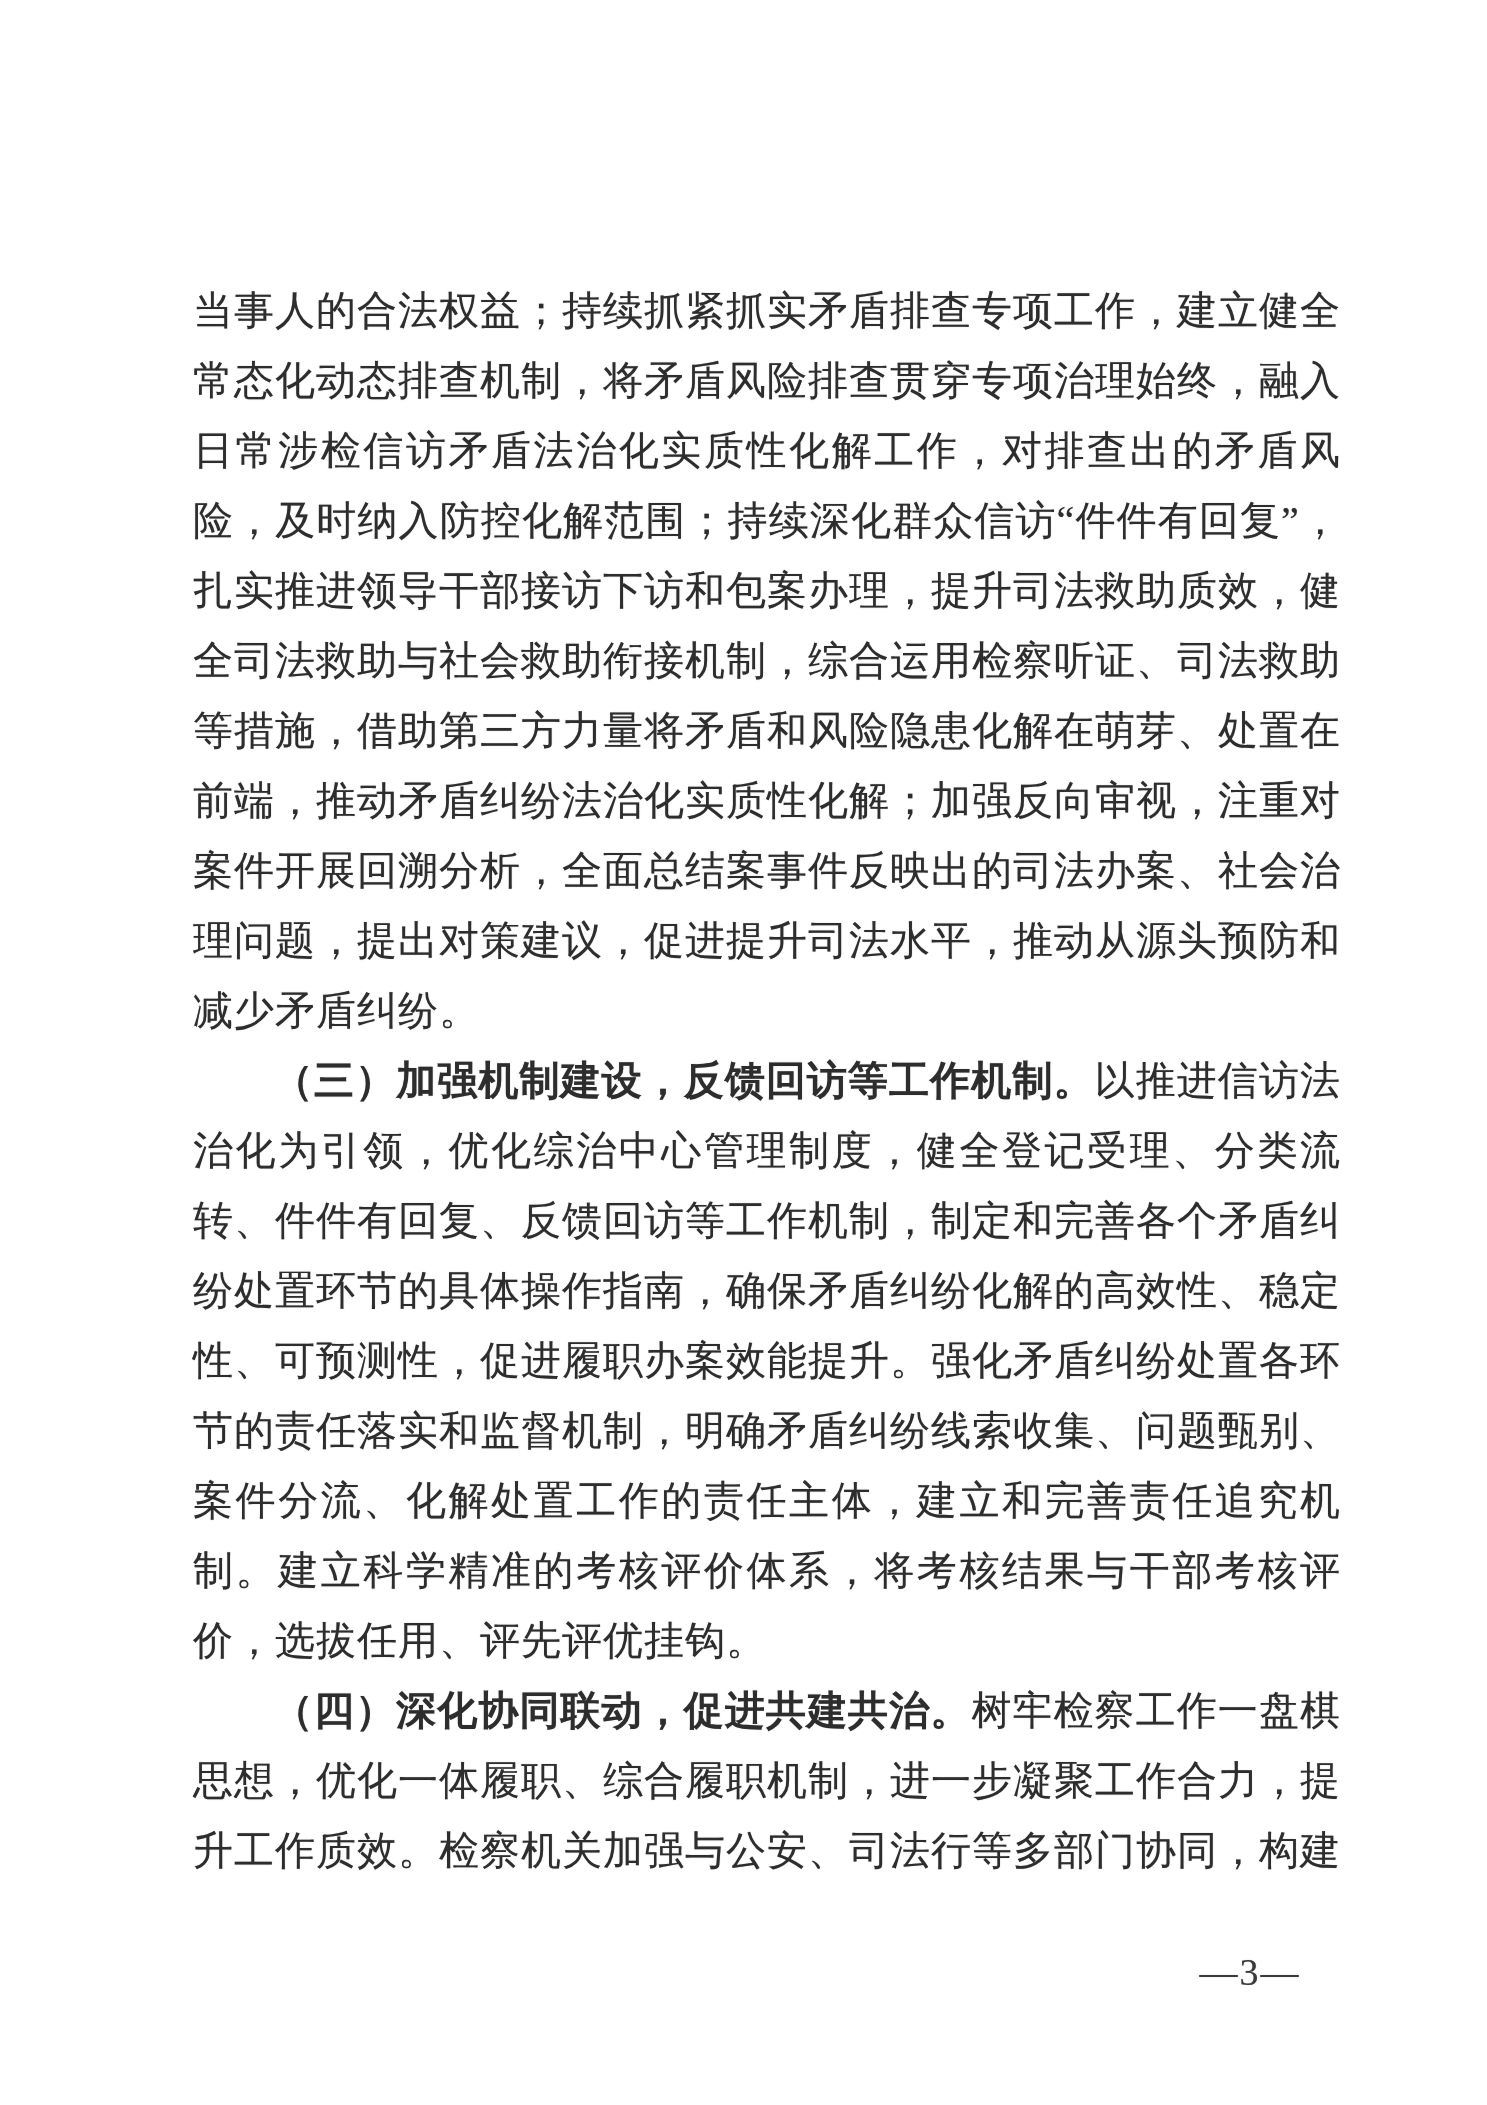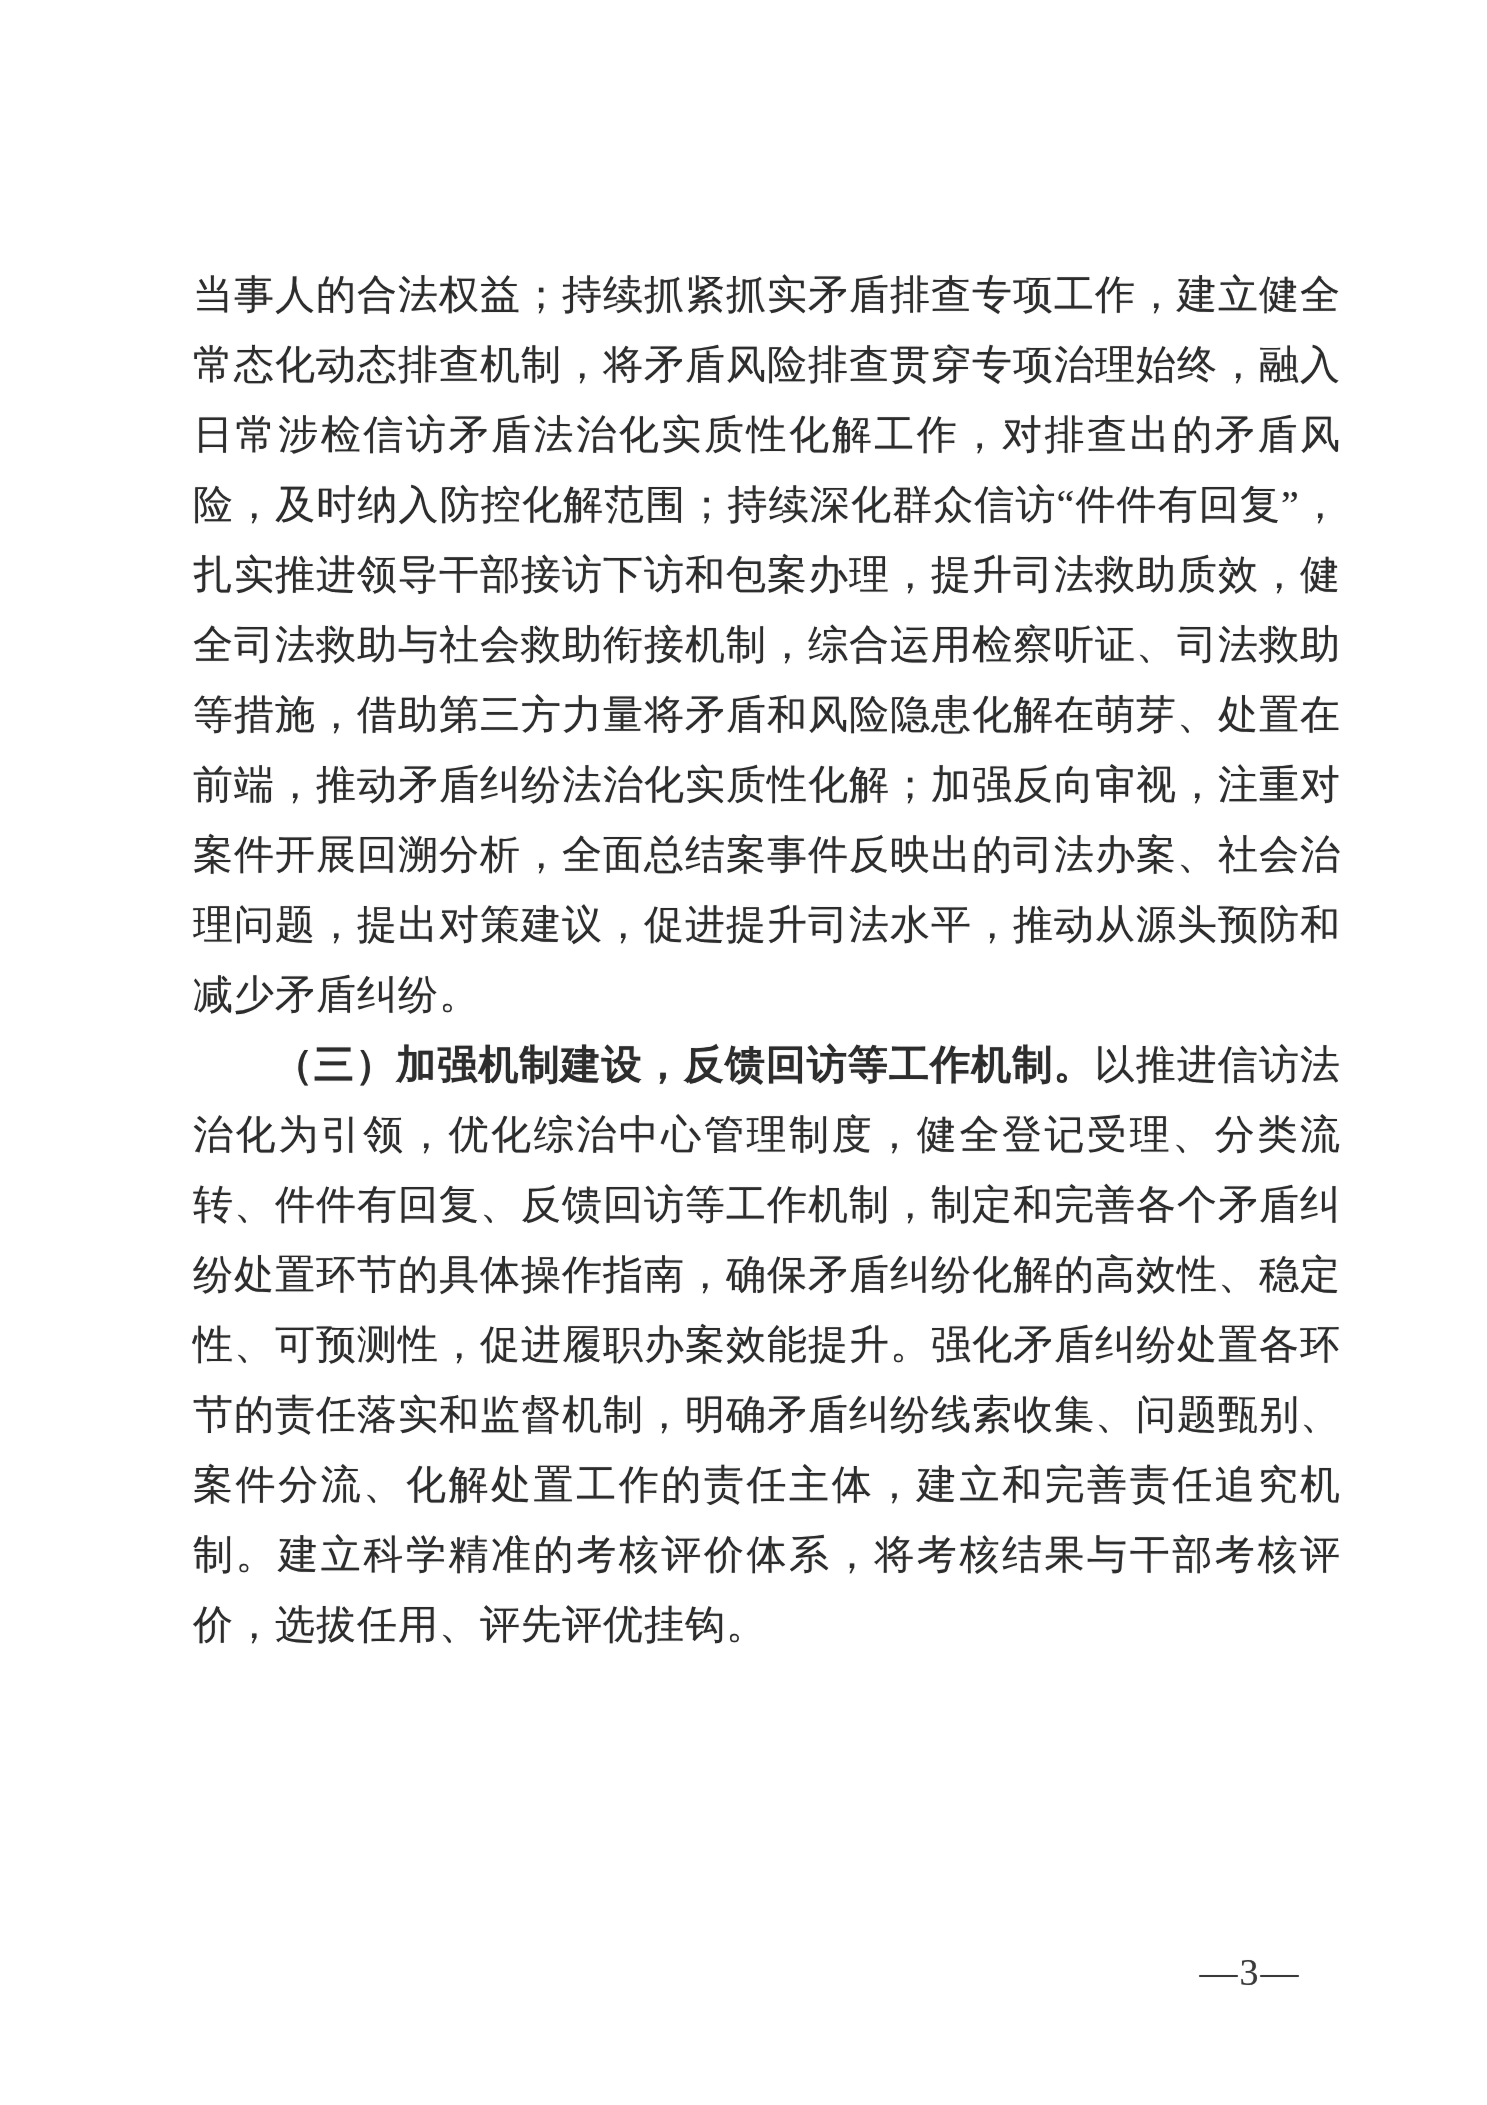--- a/index.html
+++ b/index.html
@@ -12,21 +12,21 @@
     width: 1487px;
     height: 2105px;
     margin: 0 auto;
     background: #ffffff;
     overflow: hidden;
     font-family: "Liberation Serif", "DejaVu Serif", serif;
   }
   .body-text {
     position: absolute;
     left: 193px;
-    top: 260px;
+    top: 276px;
     width: 1148px;
     color: #2d2d2d;
     font-size: 40px;
     line-height: 70px;
     letter-spacing: 1px;
     text-align: justify;
     text-justify: inter-character;
     text-shadow: 0 0 1px rgba(40,40,40,0.45);
   }
   .body-text p {
@@ -59,18 +59,21 @@
   <div class="body-text">
 
     <p>
       <span class="para-lead"></span><span>当事人的合法权益；持续抓紧抓实矛盾排查专项工作，建立健全常态化动态排查机制，将矛盾风险排查贯穿专项治理始终，融入日常涉检信访矛盾法治化实质性化解工作，对排查出的矛盾风险，及时纳入防控化解范围；持续深化群众信访“件件有回复”，扎实推进领导干部接访下访和包案办理，提升司法救助质效，健全司法救助与社会救助衔接机制，综合运用检察听证、司法救助等措施，借助第三方力量将矛盾和风险隐患化解在萌芽、处置在前端，推动矛盾纠纷法治化实质性化解；加强反向审视，注重对案件开展回溯分析，全面总结案事件反映出的司法办案、社会治理问题，提出对策建议，促进提升司法水平，推动从源头预防和减少矛盾纠纷。</span>
     </p>
 
     <p class="indent">
       <span class="para-lead">（三）加强机制建设，反馈回访等工作机制。</span><span>以推进信访法治化为引领，优化综治中心管理制度，健全登记受理、分类流转、件件有回复、反馈回访等工作机制，制定和完善各个矛盾纠纷处置环节的具体操作指南，确保矛盾纠纷化解的高效性、稳定性、可预测性，促进履职办案效能提升。强化矛盾纠纷处置各环节的责任落实和监督机制，明确矛盾纠纷线索收集、问题甄别、案件分流、化解处置工作的责任主体，建立和完善责任追究机制。建立科学精准的考核评价体系，将考核结果与干部考核评价，选拔任用、评先评优挂钩。</span>
     </p>
 
+    <p class="indent">
+      <span class="para-lead">（四）深化协同联动，促进共建共治。</span><span>树牢检察工作一盘棋思想，优化一体履职、综合履职机制，进一步凝聚工作合力，提升工作质效。检察机关加强与公安、司法行等多部门协同，构建</span>
+    </p>
 
   </div>
 
   <div class="page-number">—3—</div>
 
 </div>
 
 </body></html>

